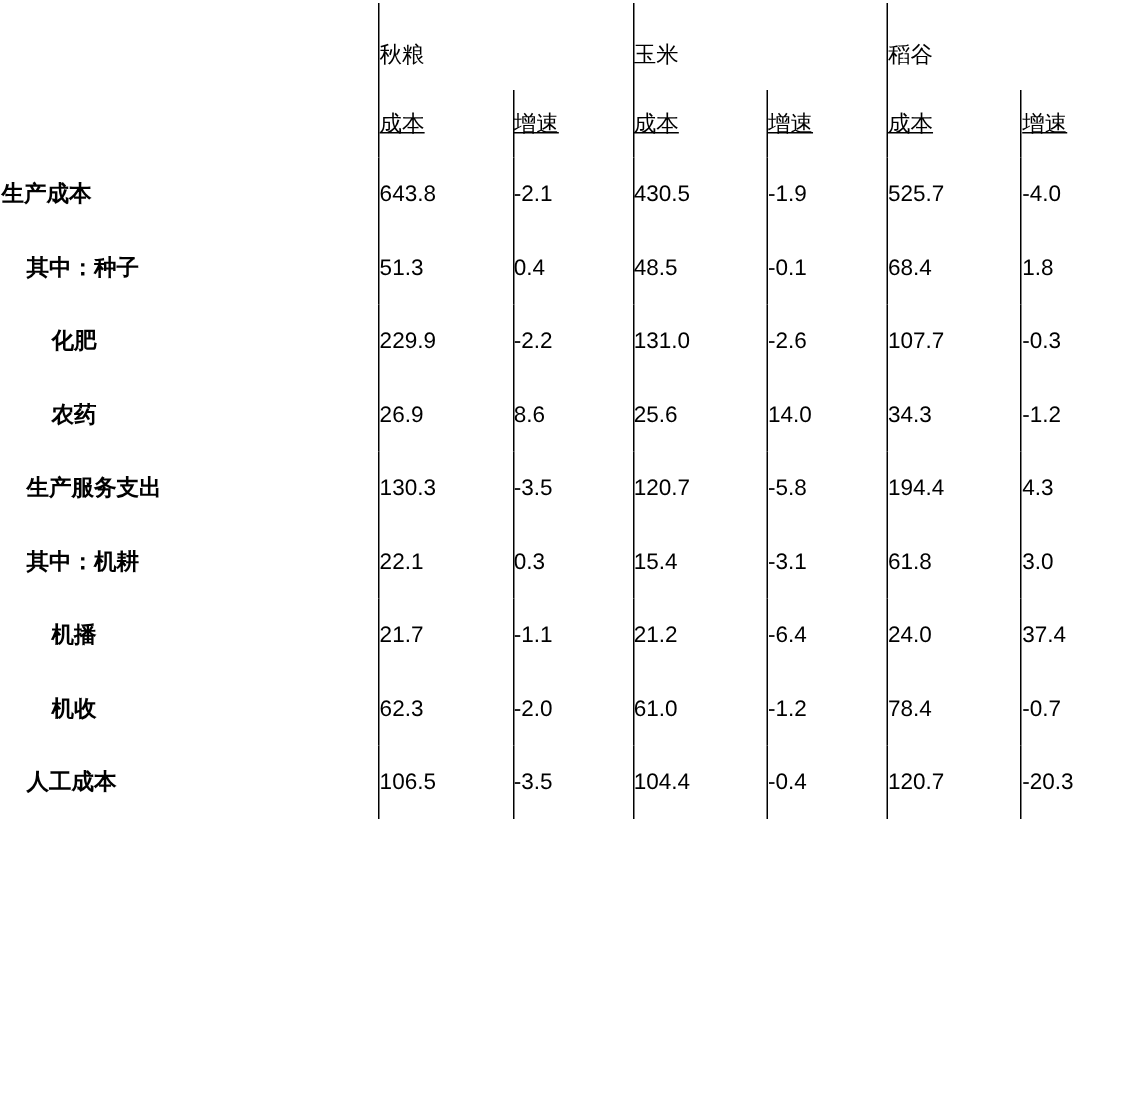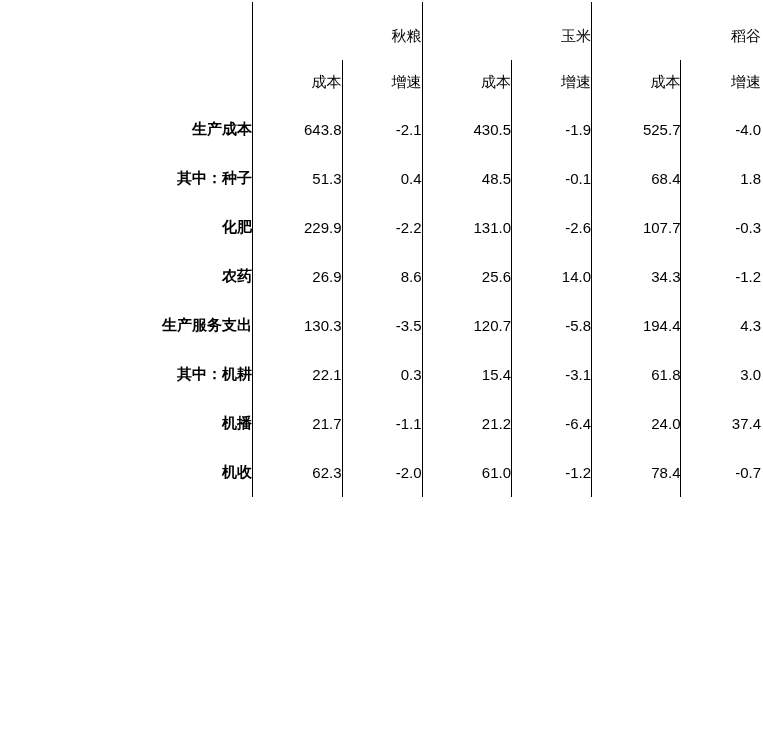--- a/index.html
+++ b/index.html
@@ -20,21 +20,20 @@
     height: 744px;
     box-sizing: border-box;
   }
   table.cost-table {
     border-collapse: collapse;
     table-layout: fixed;
     width: 760px;
     margin-left: 1px;
     margin-top: 2px;
     font-size: 15px;
-    text-align: right;
   }
   table.cost-table td {
     border: none;
     padding: 0;
     vertical-align: middle;
   }
   
   col.c-label   { width: 239px; }
   col.c-val     { width: 85px;  }
   col.c-rate    { width: 76px;  }
@@ -54,20 +53,21 @@
   }
   td.head-group {
     height: 48px;
     padding-left: 12px;
     box-sizing: border-box;
   }
   td.head-sub {
     height: 45px;
     padding-left: 12px;
     box-sizing: border-box;
+    text-decoration: underline;
   }
   td.row-label {
     height: 49px;
     padding-left: 10px;
     box-sizing: border-box;
     white-space: pre;
     font-weight: bold;
   }
   .num { font-family: "Liberation Sans", "DejaVu Sans", sans-serif; }
   .blank-top { height: 10px; }
@@ -190,15 +190,24 @@
         <td class="row-label">        机收</td>
         <td class="cell num vsep-left">62.3</td>
         <td class="cell num vsep-left">-2.0</td>
         <td class="cell num vsep-left">61.0</td>
         <td class="cell num vsep-left">-1.2</td>
         <td class="cell num vsep-left">78.4</td>
         <td class="cell num vsep-left">-0.7</td>
       </tr>
 
 
+      <tr>
+        <td class="row-label">    人工成本</td>
+        <td class="cell num vsep-left">106.5</td>
+        <td class="cell num vsep-left">-3.5</td>
+        <td class="cell num vsep-left">104.4</td>
+        <td class="cell num vsep-left">-0.4</td>
+        <td class="cell num vsep-left">120.7</td>
+        <td class="cell num vsep-left">-20.3</td>
+      </tr>
     </tbody>
   </table>
 </div>
 
 </body></html>

